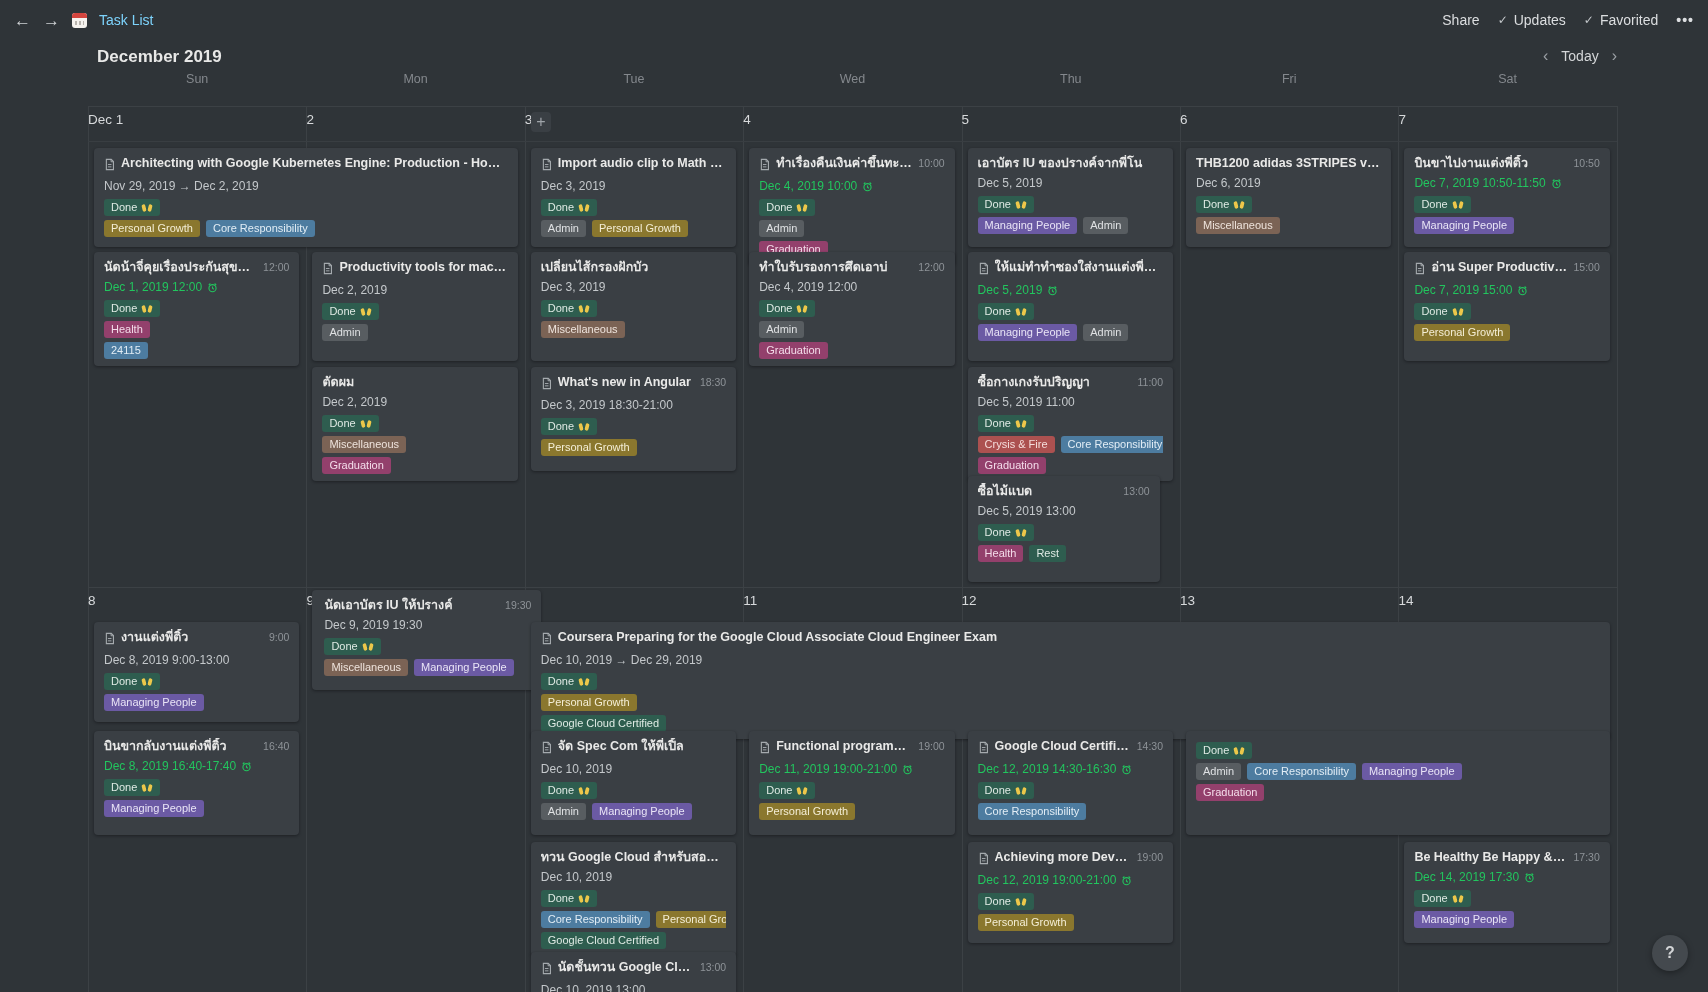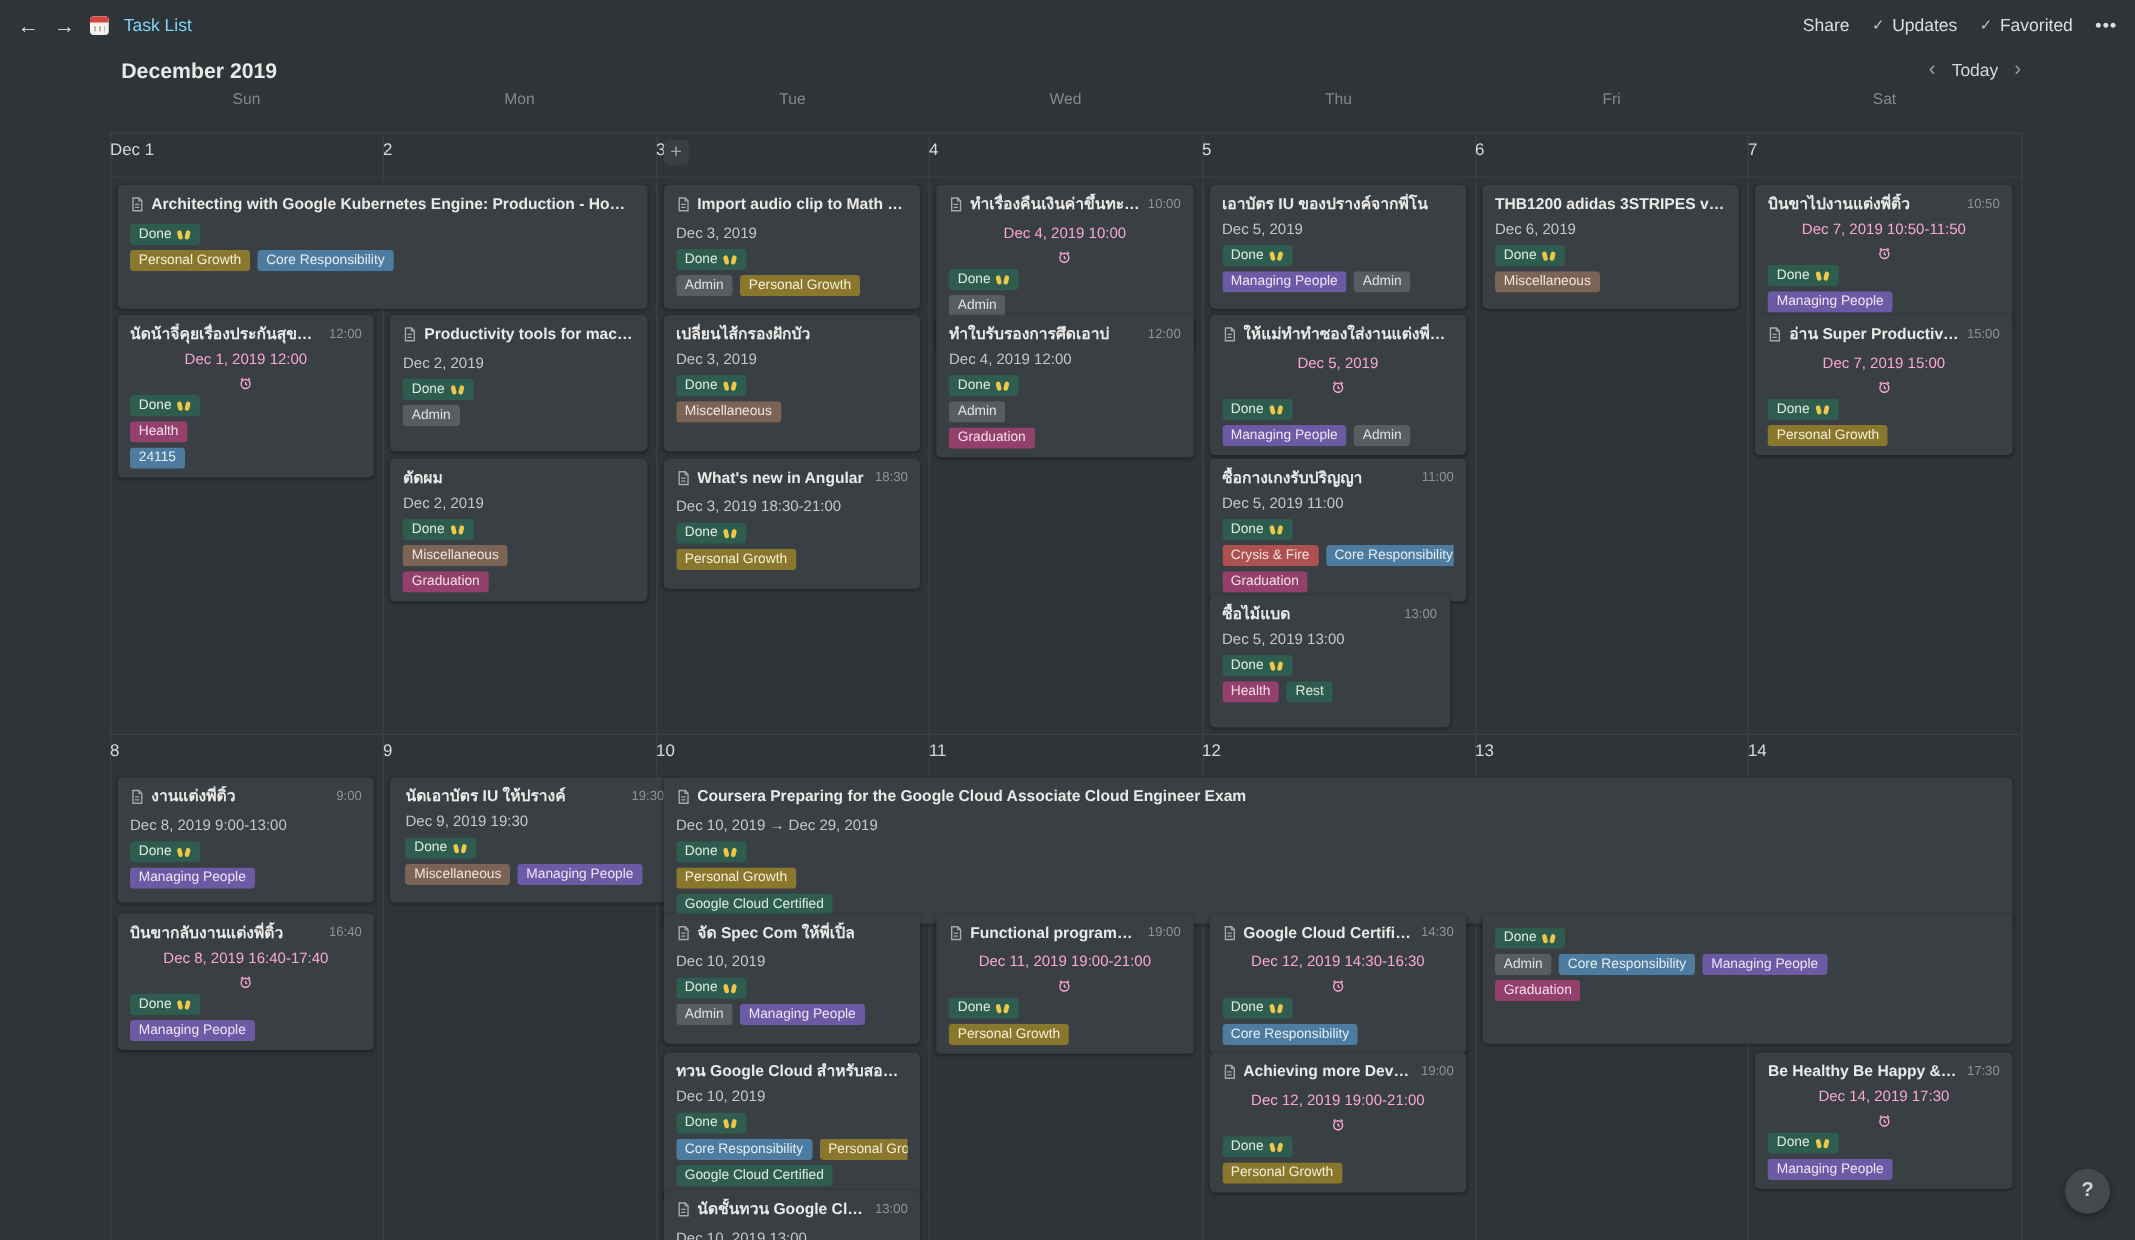--- a/index.html
+++ b/index.html
@@ -36,21 +36,21 @@
   
   .card{position:absolute;background:#3a3f44;border-radius:4px;box-shadow:0 1px 3px rgba(10,12,14,.45);
         padding:7px 10px;box-sizing:border-box;cursor:pointer;overflow:hidden;}
   .trow{display:flex;align-items:flex-start;gap:6px;}
   .ticon{flex:0 0 auto;margin-top:2px;}
   .ttl{flex:1 1 auto;min-width:0;color:#e9e9e8;font-size:12.5px;font-weight:600;line-height:17px;
        white-space:nowrap;overflow:hidden;text-overflow:ellipsis;}
   .time{flex:0 0 auto;color:#8e9398;font-size:10.5px;line-height:16px;}
   .drow{margin-top:3px;color:#c4c8cb;font-size:12px;line-height:17px;display:flex;align-items:center;
         gap:5px;white-space:nowrap;overflow:hidden;}
-  .drow.red{color:#f9a8d4;flex-direction:column;}
+  .drow.red{color:#22c55e;}
   .tagrow{margin-top:4px;display:flex;gap:6px;white-space:nowrap;overflow:hidden;}
   .tag{flex:0 0 auto;font-size:11px;line-height:15px;padding:1px 7px;border-radius:3px;
        display:inline-flex;align-items:center;gap:4px;}
   .help-btn{position:absolute;left:1652px;top:935px;width:36px;height:36px;border-radius:50%;
             background:#44494e;color:#d3d5d7;font-size:16px;font-weight:700;display:flex;
             align-items:center;justify-content:center;box-shadow:0 2px 6px rgba(0,0,0,.35);cursor:pointer;}
 </style>
 </head>
 <body>
 
@@ -122,20 +122,23 @@
       <div class="plus-btn" style="left: 530.8px; top: 112px;">+</div>
       <div class="card" style="left: 94px; width: 423.8px; top: 148px; min-height: 99px;">
         <div class="trow">
           <div class="ticon"><svg width="11" height="13" viewBox="0 0 14 16">
               <path d="M3 1.5h6.2L12 4.3V14.5H3z" fill="none" stroke="#a5aaae" stroke-width="1.4"></path>
               <path d="M9 1.5v3h3" fill="none" stroke="#a5aaae" stroke-width="1.2"></path>
               <path d="M5 8h4.5M5 11h4.5" stroke="#a5aaae" stroke-width="1.2"></path>
             </svg></div>
           <div class="ttl">Architecting with Google Kubernetes Engine: Production - Home | Cou...</div>
         </div>
+        <div class="drow">
+          <span>Nov 29, 2019 → Dec 2, 2019</span>
+        </div>
         <div class="tagrow">
           <span class="tag" style="background: rgb(46, 93, 79); color: rgb(223, 234, 228);">Done<span style="display: inline-flex;">
               <svg width="12" height="11" viewBox="0 0 13 11">
                 <g fill="#ecc74a">
                   <rect x="1.2" y="2" width="4" height="8" rx="2" transform="rotate(-14 3.2 6)"></rect>
                   <rect x="7.8" y="2" width="4" height="8" rx="2" transform="rotate(14 9.8 6)"></rect>
                 </g>
               </svg>
             </span></span>
         </div>
@@ -582,21 +585,21 @@
                   <rect x="1.2" y="2" width="4" height="8" rx="2" transform="rotate(-14 3.2 6)"></rect>
                   <rect x="7.8" y="2" width="4" height="8" rx="2" transform="rotate(14 9.8 6)"></rect>
                 </g>
               </svg>
             </span></span>
         </div>
         <div class="tagrow">
           <span class="tag" style="background: rgb(107, 90, 164); color: rgb(233, 228, 246);">Managing People</span>
         </div>
       </div>
-      <div class="card" style="left: 312.4px; width: 229px; top: 622px; min-height: 100px; padding-left: 12px;">
+      <div class="card" style="left: 312.4px; width: 229px; top: 590px; min-height: 100px; padding-left: 12px;">
         <div class="trow">
           <div class="ttl">นัดเอาบัตร IU ให้ปรางค์</div>
           <div class="time">19:30</div>
         </div>
         <div class="drow">
           <span>Dec 9, 2019 19:30</span>
         </div>
         <div class="tagrow">
           <span class="tag" style="background: rgb(46, 93, 79); color: rgb(223, 234, 228);">Done<span style="display: inline-flex;">
               <svg width="12" height="11" viewBox="0 0 13 11">

